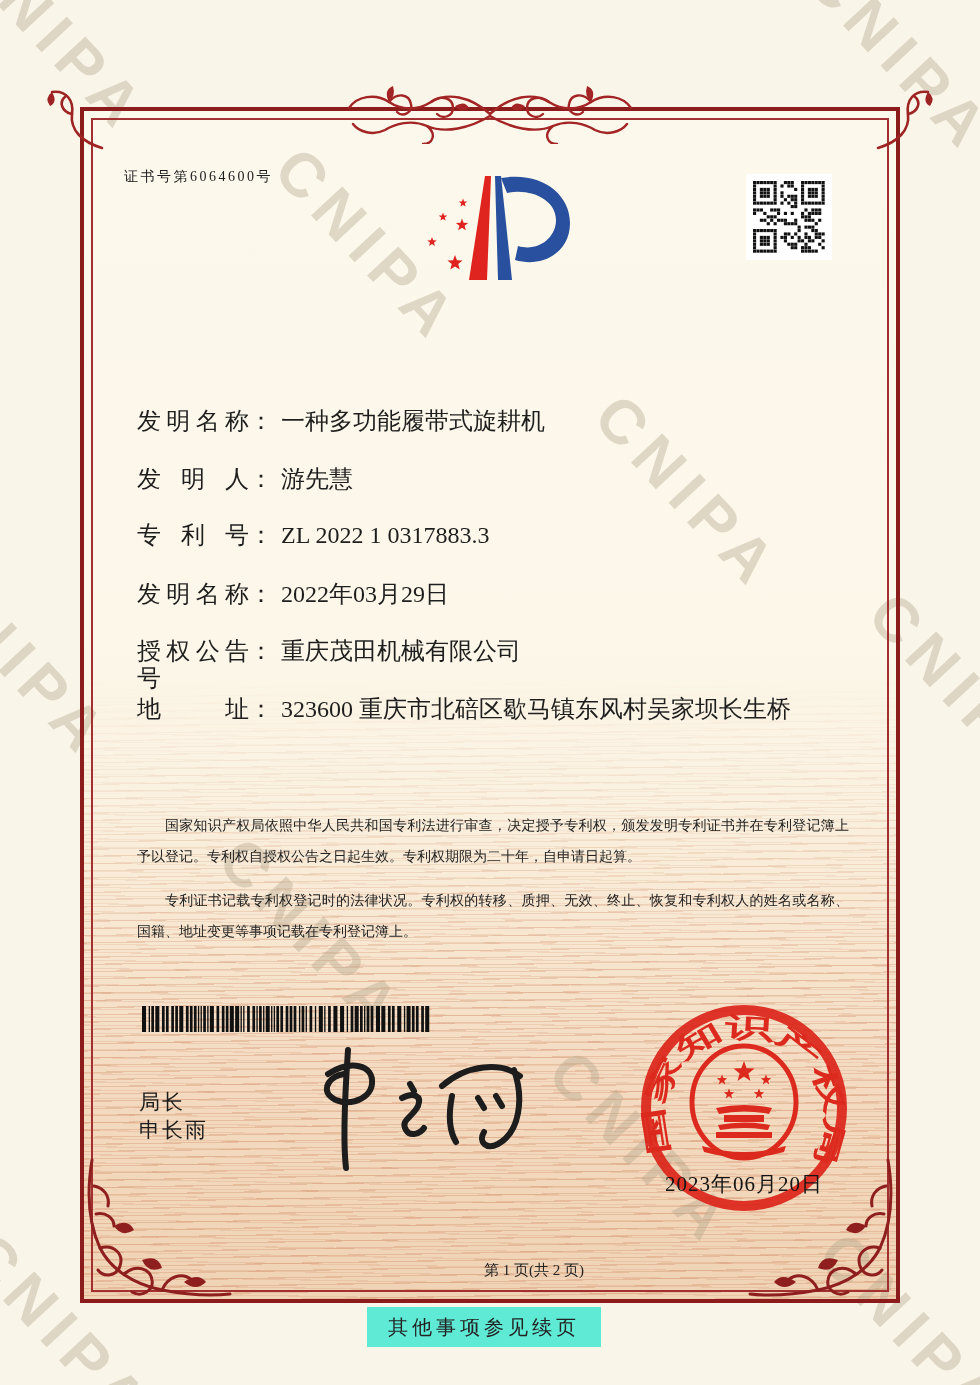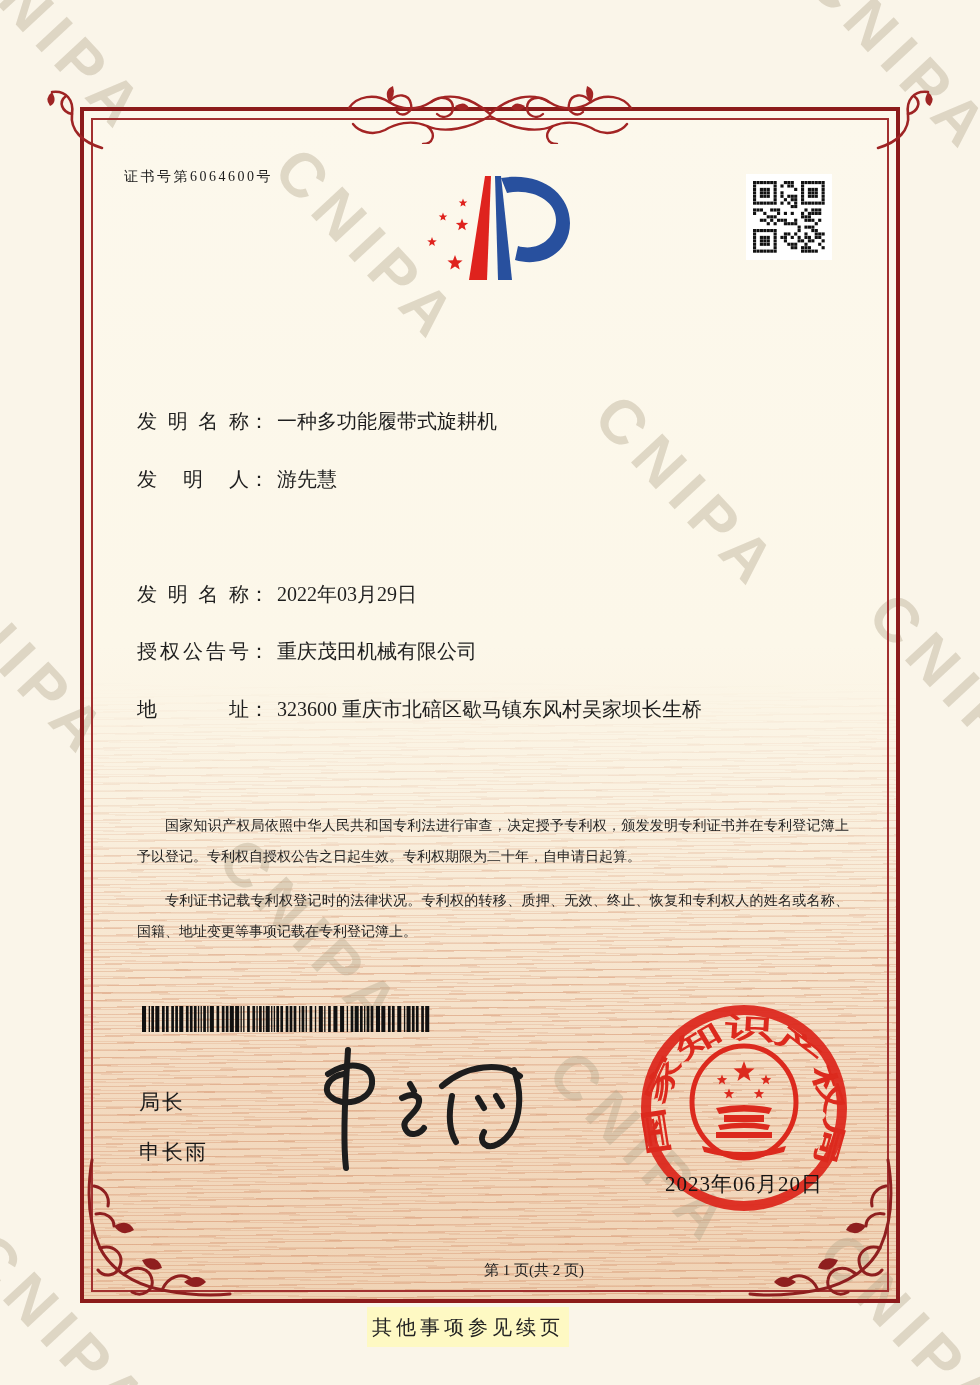--- a/index.html
+++ b/index.html
@@ -24,39 +24,39 @@
   .wm{position:absolute;z-index:3;font-family:"Liberation Sans","DejaVu Sans",sans-serif;
       font-weight:700;font-size:62px;letter-spacing:10px;color:rgba(176,163,138,.38);
       white-space:nowrap;transform:translate(-50%,-50%) rotate(47deg);}
   
   .content{position:absolute;inset:0;z-index:6;}
   .cert-no{position:absolute;left:124px;top:168px;font-size:14px;letter-spacing:2.5px;color:#1c1c1c;}
   .logo{position:absolute;left:425px;top:168px;}
   .qr{position:absolute;left:746px;top:174px;}
   .title{position:absolute;left:0;top:290px;width:100%;text-align:center;font-size:44px;
          font-weight:700;letter-spacing:20px;text-indent:20px;color:#111;}
-  .row{position:absolute;left:137px;width:740px;font-size:20px;line-height:27px;color:#1e1e1e;}
+  .row{position:absolute;left:137px;width:740px;font-size:24px;line-height:27px;color:#1e1e1e;}
   .r1{top:408px}.r2{top:466px}.r3{top:522px}.r4{top:581px}.r5{top:638px}.r6{top:696px}.rG{top:759px}
   .flabel{display:inline-block;width:112px;text-align:justify;text-align-last:justify;vertical-align:top;}
   .fcolon{display:inline-block;vertical-align:top;}
   .fvalue{display:inline-block;margin-left:8px;vertical-align:top;white-space:nowrap;}
   .gpair2{position:absolute;left:348px;top:0;}
   .body-text{position:absolute;left:137px;top:810px;width:712px;font-size:14px;line-height:31px;
              color:#222;text-align:justify;}
   .body-text p{margin:0 0 13px 0;text-indent:2em;}
   .barcode{position:absolute;left:140px;top:1006px;}
   .sig-block{position:absolute;left:139px;top:1088px;font-family:"Liberation Sans","DejaVu Sans",sans-serif;
              font-size:21px;color:#1b1b1b;letter-spacing:2px;}
-  .sig-block div{margin-bottom:22px;}
+  .sig-block div{}
   .sig-hand{position:absolute;left:282px;top:1040px;}
   .seal{position:absolute;left:636px;top:1000px;z-index:7;opacity:.96;}
   .seal-date{position:absolute;left:636px;top:1170px;width:216px;text-align:center;z-index:8;
              font-size:21px;letter-spacing:1px;color:#141414;}
   .footer-page{position:absolute;left:0;top:1261px;width:100%;text-align:center;font-size:15px;color:#222;z-index:6;margin-left:44px;}
-  .cont-box{position:absolute;left:367px;top:1307px;width:202px;height:40px;background:#fef9c3;z-index:6;
+  .cont-box{position:absolute;left:367px;top:1307px;width:234px;height:40px;background:#5eead4;z-index:6;
             text-align:center;line-height:40px;font-size:20px;letter-spacing:4px;color:#222;}
 </style>
 </head>
 <body>
 
 <div class="page">
 
   <div class="frame-bg"></div>
   <div class="frame-stripes"></div>
 
@@ -357,20 +357,23 @@
         <rect x="75.57142857142857" y="72.14285714285714" width="3.1285714285714286" height="3.1285714285714286" fill="#111"></rect>
       </svg>
 
 
     <div class="row r1">
       <span class="flabel">发明名称</span><span class="fcolon">：</span><span class="fvalue">一种多功能履带式旋耕机</span>
     </div>
     <div class="row r2">
       <span class="flabel">发明人</span><span class="fcolon">：</span><span class="fvalue">游先慧</span>
     </div>
+    <div class="row r3">
+      <span class="flabel">专利号</span><span class="fcolon">：</span><span class="fvalue">ZL 2022 1 0317883.3</span>
+    </div>
     <div class="row r4">
       <span class="flabel">发明名称</span><span class="fcolon">：</span><span class="fvalue">2022年03月29日</span>
     </div>
     <div class="row r5">
       <span class="flabel">授权公告号</span><span class="fcolon">：</span><span class="fvalue">重庆茂田机械有限公司</span>
     </div>
     <div class="row r6">
       <span class="flabel">地址</span><span class="fcolon">：</span><span class="fvalue">323600 重庆市北碚区歇马镇东风村吴家坝长生桥</span>
     </div>
 

